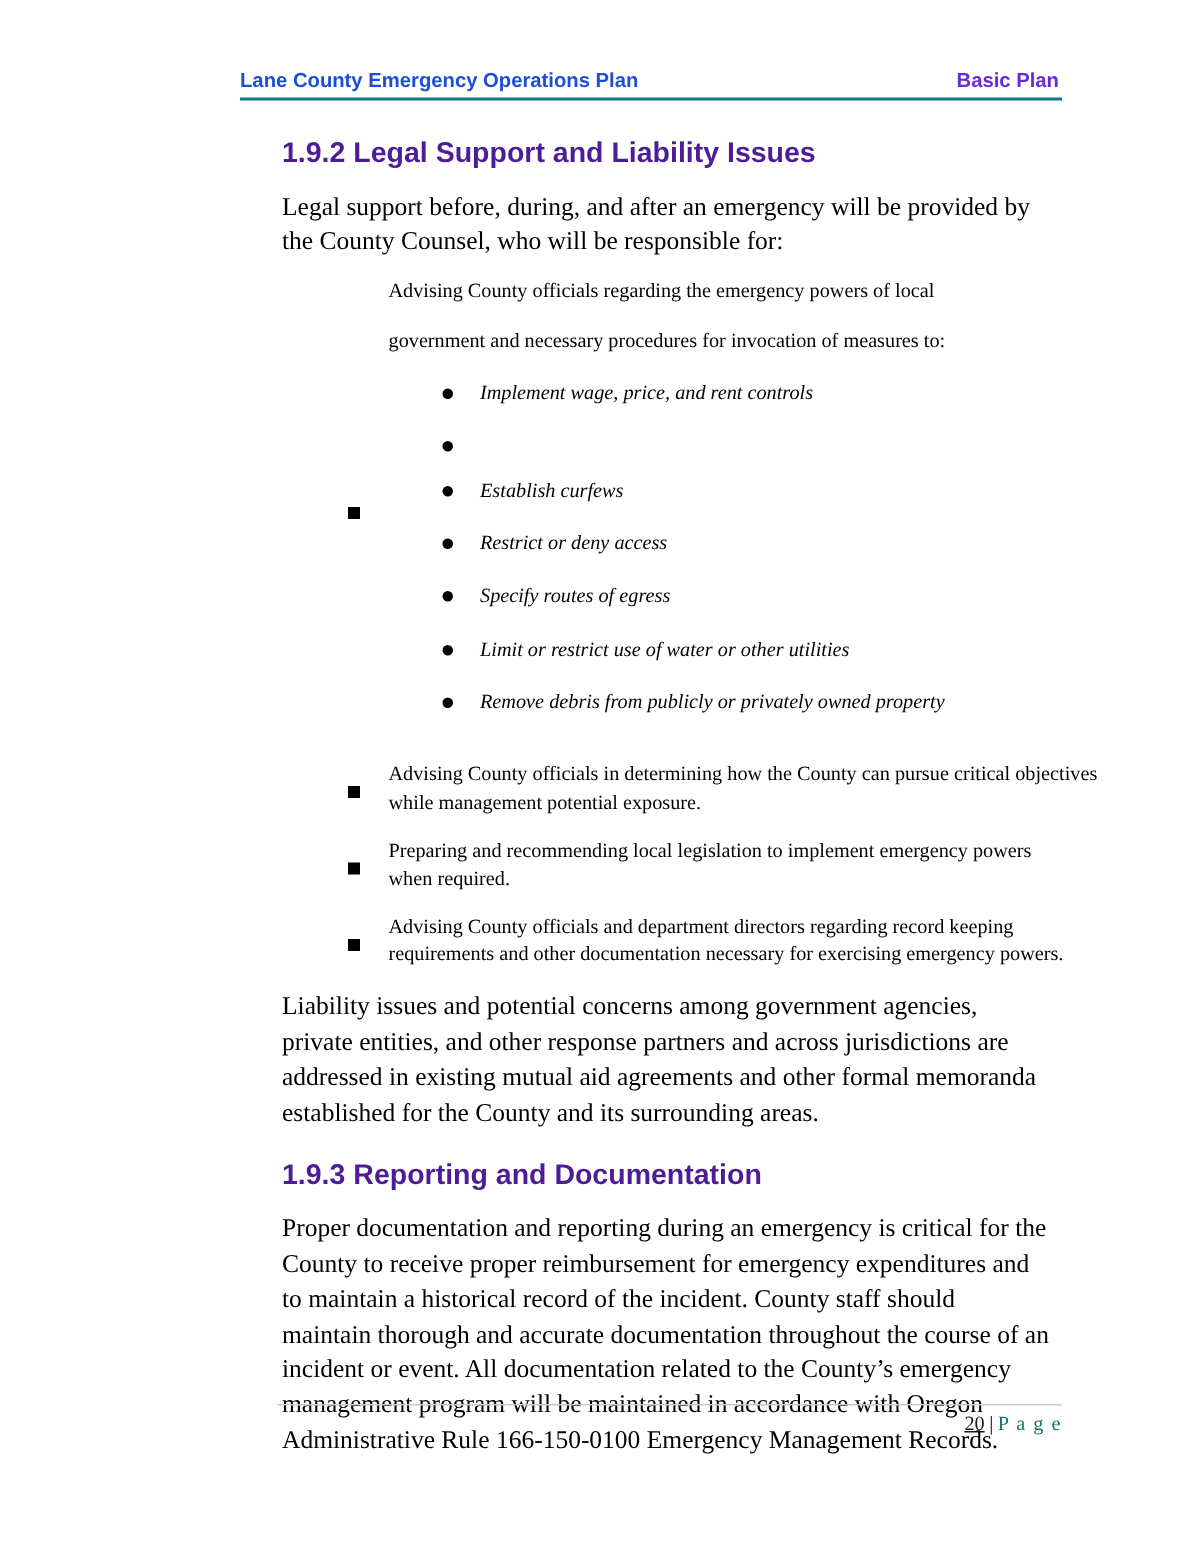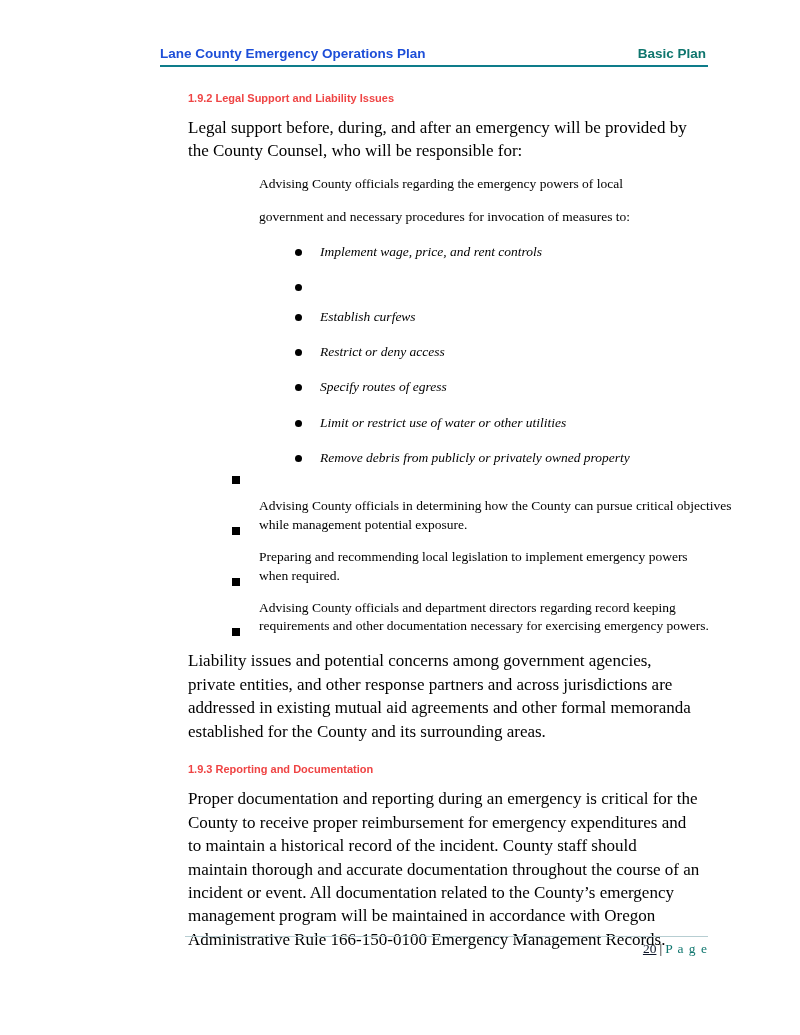--- a/index.html
+++ b/index.html
@@ -24,48 +24,48 @@
     display: flex;
     justify-content: space-between;
     align-items: flex-end;
     border-bottom: 2px solid #0e7c8a;
     padding-bottom: 4px;
     font-family: "Liberation Sans", sans-serif;
     font-size: 13.5px;
     font-weight: bold;
   }
   .header .doc-title { color: #1d4ed8; }
-  .header .doc-section { color: #0f766e; padding-right: 2px; }
+  .header .doc-section { color: #6d28d9; padding-right: 2px; }
 
   
   .content {
     position: absolute;
     top: 92px;
     left: 188px;
     width: 545px;
   }
   .h2 {
     font-family: "Liberation Sans", sans-serif;
-    font-size: 11px;
+    font-size: 19px;
     font-weight: bold;
-    color: #ef4444;
+    color: #4c1d95;
     margin-bottom: 12px;
   }
   .para {
     font-size: 17px;
     line-height: 1.38;
     width: 505px;
     margin-bottom: 12px;
   }
 
   
   .bullets-l1 { margin-left: 44px; margin-bottom: 4px; }
   .bullet-l1 {
     display: flex;
-    align-items: flex-end;
+    align-items: center;
     margin-bottom: 13px;
   }
   .sq-marker {
     flex: 0 0 auto;
     width: 8px;
     height: 8px;
     background: #000000;
     margin-top: 5px;
     margin-right: 19px;
   }

